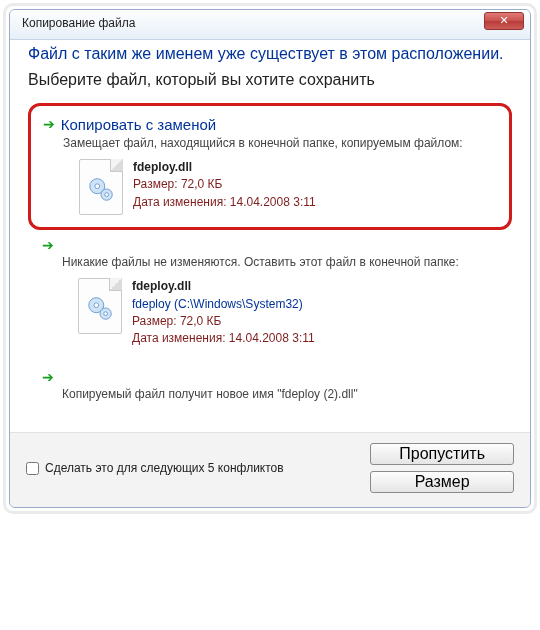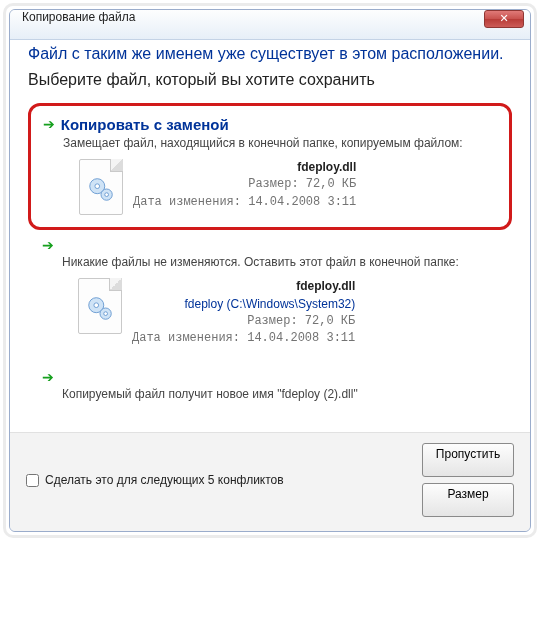--- a/index.html
+++ b/index.html
@@ -25,22 +25,22 @@
     border: 1px solid #9aaccb;
     box-shadow: 0 0 0 2px rgba(200,215,235,0.45) inset;
     border-radius: 6px;
     overflow: hidden;
   }
   .titlebar {
     height: 30px;
     background: linear-gradient(#fdfefe, #e7eff8);
     border-bottom: 1px solid #c4d3e6;
     display: flex;
-    align-items: flex-start;
-    padding: 0 6px 0 12px;
+    align-items: flex-end;
+    padding: 0 6px 9px 12px;
   }
   .titlebar .title {
     flex: 1;
     color: #222;
     font-size: 12px;
   }
   .close-btn {
     width: 40px;
     height: 18px;
     background: linear-gradient(#e07a78, #c9534f 48%, #b83c38 52%, #cc5b57);
@@ -90,34 +90,32 @@
     margin-bottom: 2px;
   }
   .arrow {
     color: #17a01f;
     font-size: 14px;
     line-height: 1;
   }
   .opt-title {
     color: #003399;
     font-size: 15px;
-    font-weight: bold;
   }
   .opt-desc {
     color: #444;
     font-size: 12px;
     margin-left: 20px;
     line-height: 1.35;
   }
 
   .filebox {
     display: flex;
     gap: 10px;
     margin: 8px 0 0 36px;
-    text-align: right;
   }
   .fileicon {
     width: 44px;
     height: 56px;
     background: #fdfdfd;
     border: 1px solid #c9c9c9;
     border-radius: 2px;
     position: relative;
   }
   .fileicon::before {
@@ -130,21 +128,21 @@
     border-bottom: 1px solid #c9c9c9;
   }
   .fileicon svg {
     position: absolute;
     left: 6px; top: 14px;
     width: 30px; height: 30px;
   }
   .filemeta { font-size: 12px; line-height: 1.45; }
   .filemeta .fname { font-weight: bold; color: #222; }
   .filemeta .fpath { color: #003399; }
-  .filemeta .fline { color: #737373; font-family: Liberation Mono, monospace; }
+  .filemeta .fline { color: #7f1d1d; }
 
   .option-simple {
     padding: 8px 14px 16px 14px;
   }
 
   .bottom {
     border-top: 1px solid #e1e1e1;
     padding: 10px 16px 14px 16px;
     background: #f3f3f3;
     display: flex;
@@ -155,29 +153,29 @@
     align-items: flex-end;
     gap: 6px;
     flex: 1;
     font-size: 12px;
     color: #222;
   }
   .chk input { width: 13px; height: 13px; margin: 0; }
   .btns { display: flex; flex-direction: column; gap: 6px; }
   .btn {
     min-width: 92px;
-    height: 34px;
+    height: 22px;
     background: linear-gradient(#fdfdfd, #e5e5e5);
     border: 1px solid #8a8a8a;
     border-radius: 3px;
-    font-size: 12px;
+    font-size: 16px;
     text-align: center;
     line-height: 20px;
     cursor: default;
-    padding: 0 12px;
+    padding: 0 28px;
   }
 </style>
 </head>
 <body>
 
 <div class="outerwrap">
 <div class="window">
 
   <div class="titlebar">
     <div class="title">Копирование файла</div>

